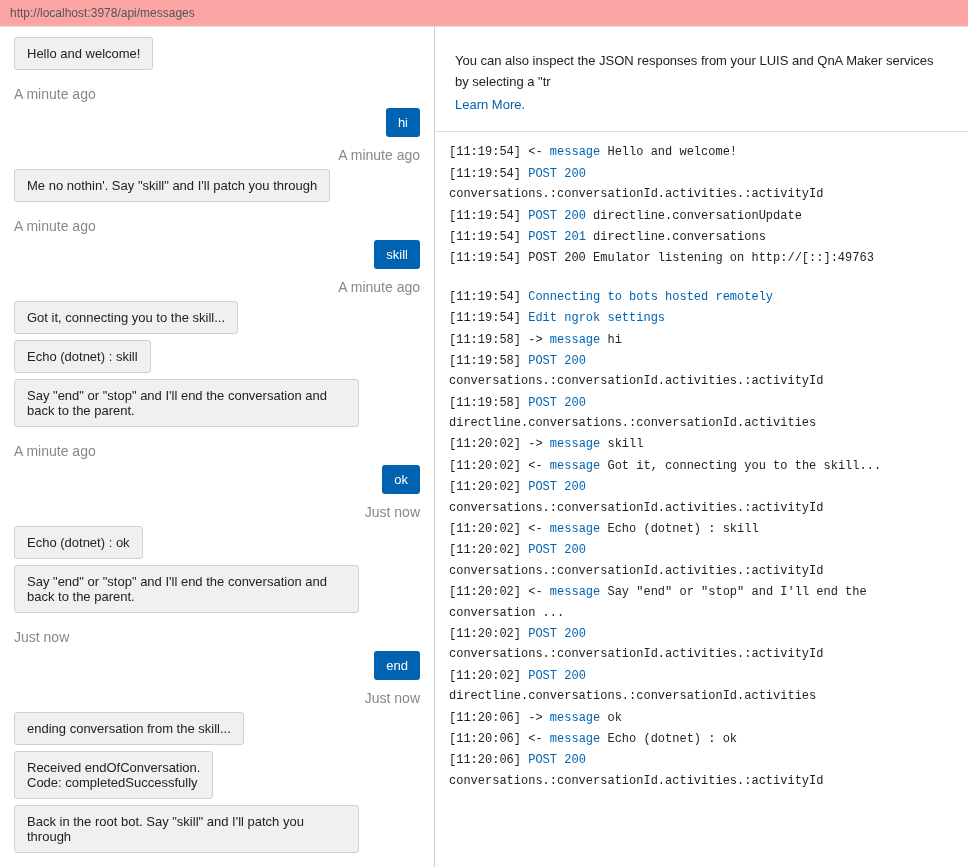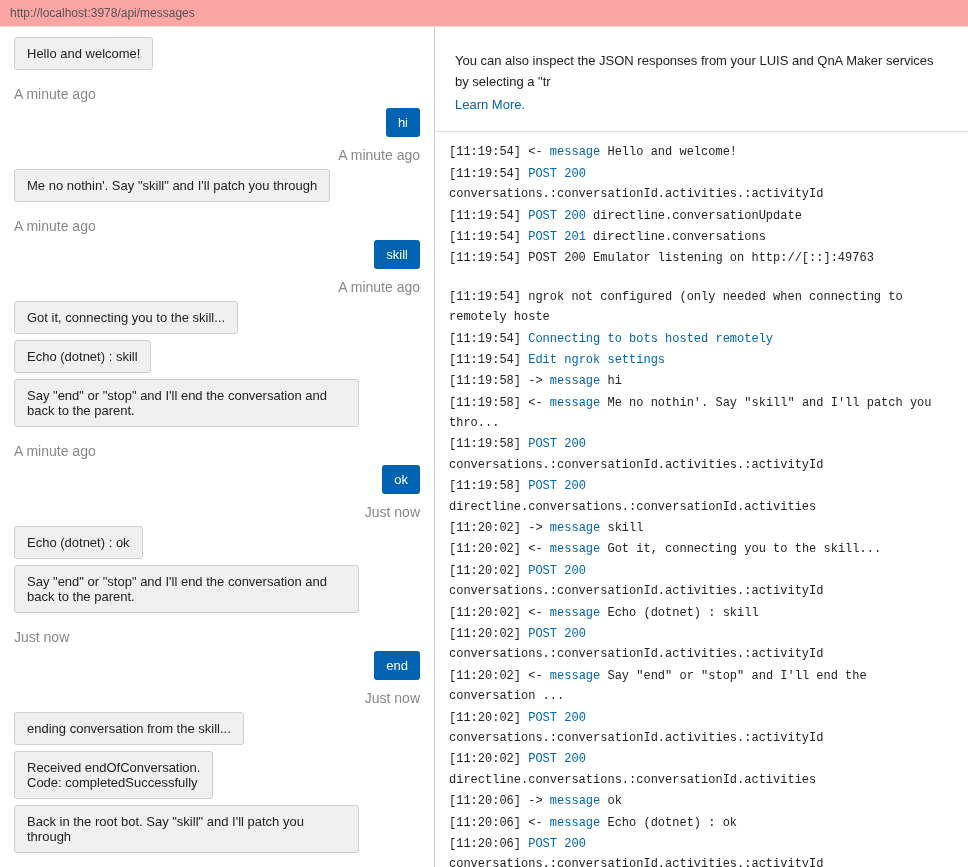--- a/index.html
+++ b/index.html
@@ -154,25 +154,23 @@
       <div style="margin-top:2px;">
         <a href="#">Learn More.</a>
       </div>
     </div>
     <div class="log-panel" id="log-panel">
     <span style="display: block; margin-bottom: 1px;">[11:19:54] &lt;- <a href="#" class="log-link">message</a> Hello and welcome!</span>
         <span style="display: block; margin-bottom: 1px; font-family: Liberation Mono, monospace;">[11:19:54] <a href="#" class="log-link">POST 200</a> conversations.:conversationId.activities.:activityId</span>
         <span style="display: block; margin-bottom: 1px;">[11:19:54] <a href="#" class="log-link">POST 200</a> directline.conversationUpdate</span>
         <span style="display: block; margin-bottom: 1px;">[11:19:54] <a href="#" class="log-link">POST 201</a> directline.conversations</span>
         <span style="display: block; margin-bottom: 18px;">[11:19:54] POST 200 Emulator listening on http://[::]:49763</span>
-        <span style="display: block; margin-bottom: 1px;">[11:19:54] ngrok not configured (only needed when connecting to remotely hoste</span>
         <span style="display: block; margin-bottom: 1px;">[11:19:54] <a href="#" class="log-link">Connecting to bots hosted remotely</a></span>
         <span style="display: block; margin-bottom: 1px;">[11:19:54] <a href="#" class="log-link">Edit ngrok settings</a></span>
         <span style="display: block; margin-bottom: 1px;">[11:19:58] -&gt; <a href="#" class="log-link">message</a> hi</span>
-        <span style="display: block; margin-bottom: 1px;">[11:19:58] &lt;- <a href="#" class="log-link">message</a> Me no nothin'. Say "skill" and I'll patch you thro...</span>
         <span style="display: block; margin-bottom: 1px;">[11:19:58] <a href="#" class="log-link">POST 200</a> conversations.:conversationId.activities.:activityId</span>
         <span style="display: block; margin-bottom: 1px;">[11:19:58] <a href="#" class="log-link">POST 200</a> directline.conversations.:conversationId.activities</span>
         <span style="display: block; margin-bottom: 1px;">[11:20:02] -&gt; <a href="#" class="log-link">message</a> skill</span>
         <span style="display: block; margin-bottom: 1px;">[11:20:02] &lt;- <a href="#" class="log-link">message</a> Got it, connecting you to the skill...</span>
         <span style="display: block; margin-bottom: 1px;">[11:20:02] <a href="#" class="log-link">POST 200</a> conversations.:conversationId.activities.:activityId</span>
         <span style="display: block; margin-bottom: 1px;">[11:20:02] &lt;- <a href="#" class="log-link">message</a> Echo (dotnet) : skill</span>
         <span style="display: block; margin-bottom: 1px;">[11:20:02] <a href="#" class="log-link">POST 200</a> conversations.:conversationId.activities.:activityId</span>
         <span style="display: block; margin-bottom: 1px;">[11:20:02] &lt;- <a href="#" class="log-link">message</a> Say "end" or "stop" and I'll end the conversation ...</span>
         <span style="display: block; margin-bottom: 1px;">[11:20:02] <a href="#" class="log-link">POST 200</a> conversations.:conversationId.activities.:activityId</span>
         <span style="display: block; margin-bottom: 1px;">[11:20:02] <a href="#" class="log-link">POST 200</a> directline.conversations.:conversationId.activities</span>

